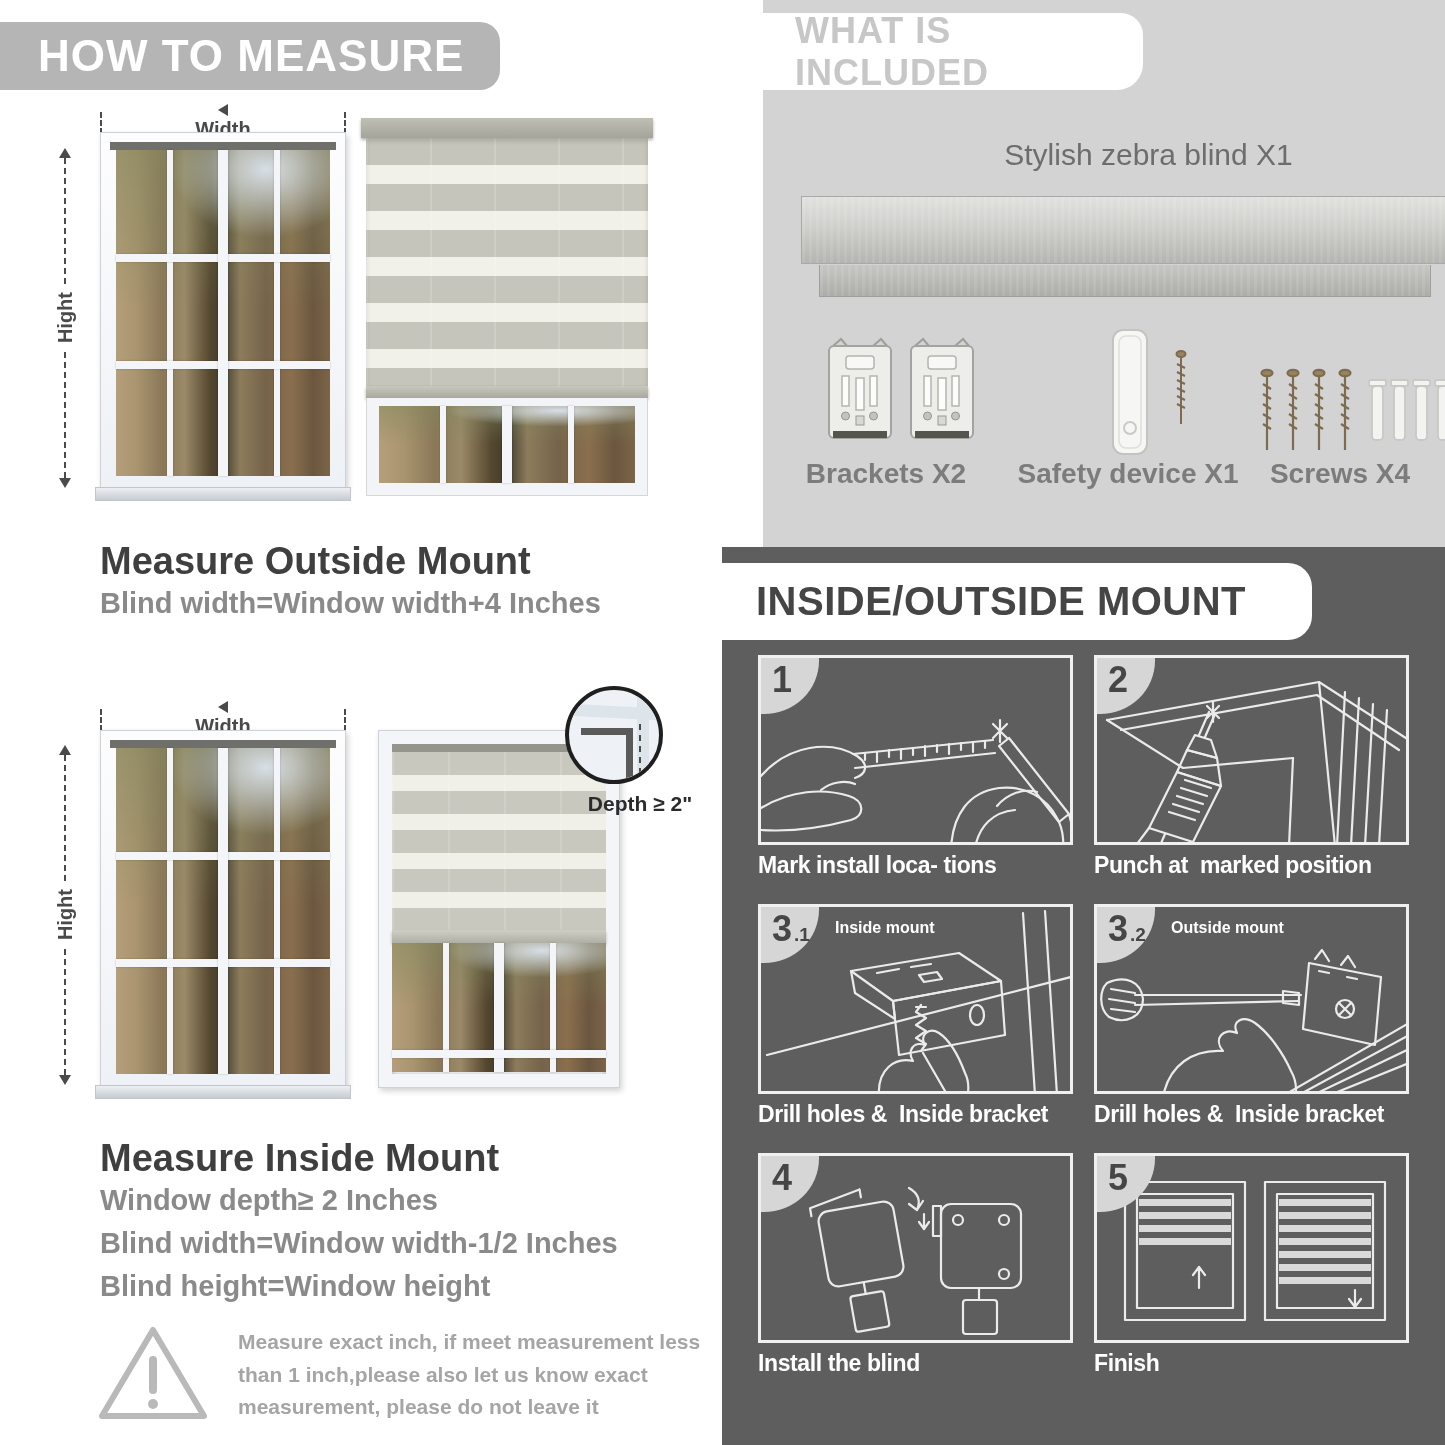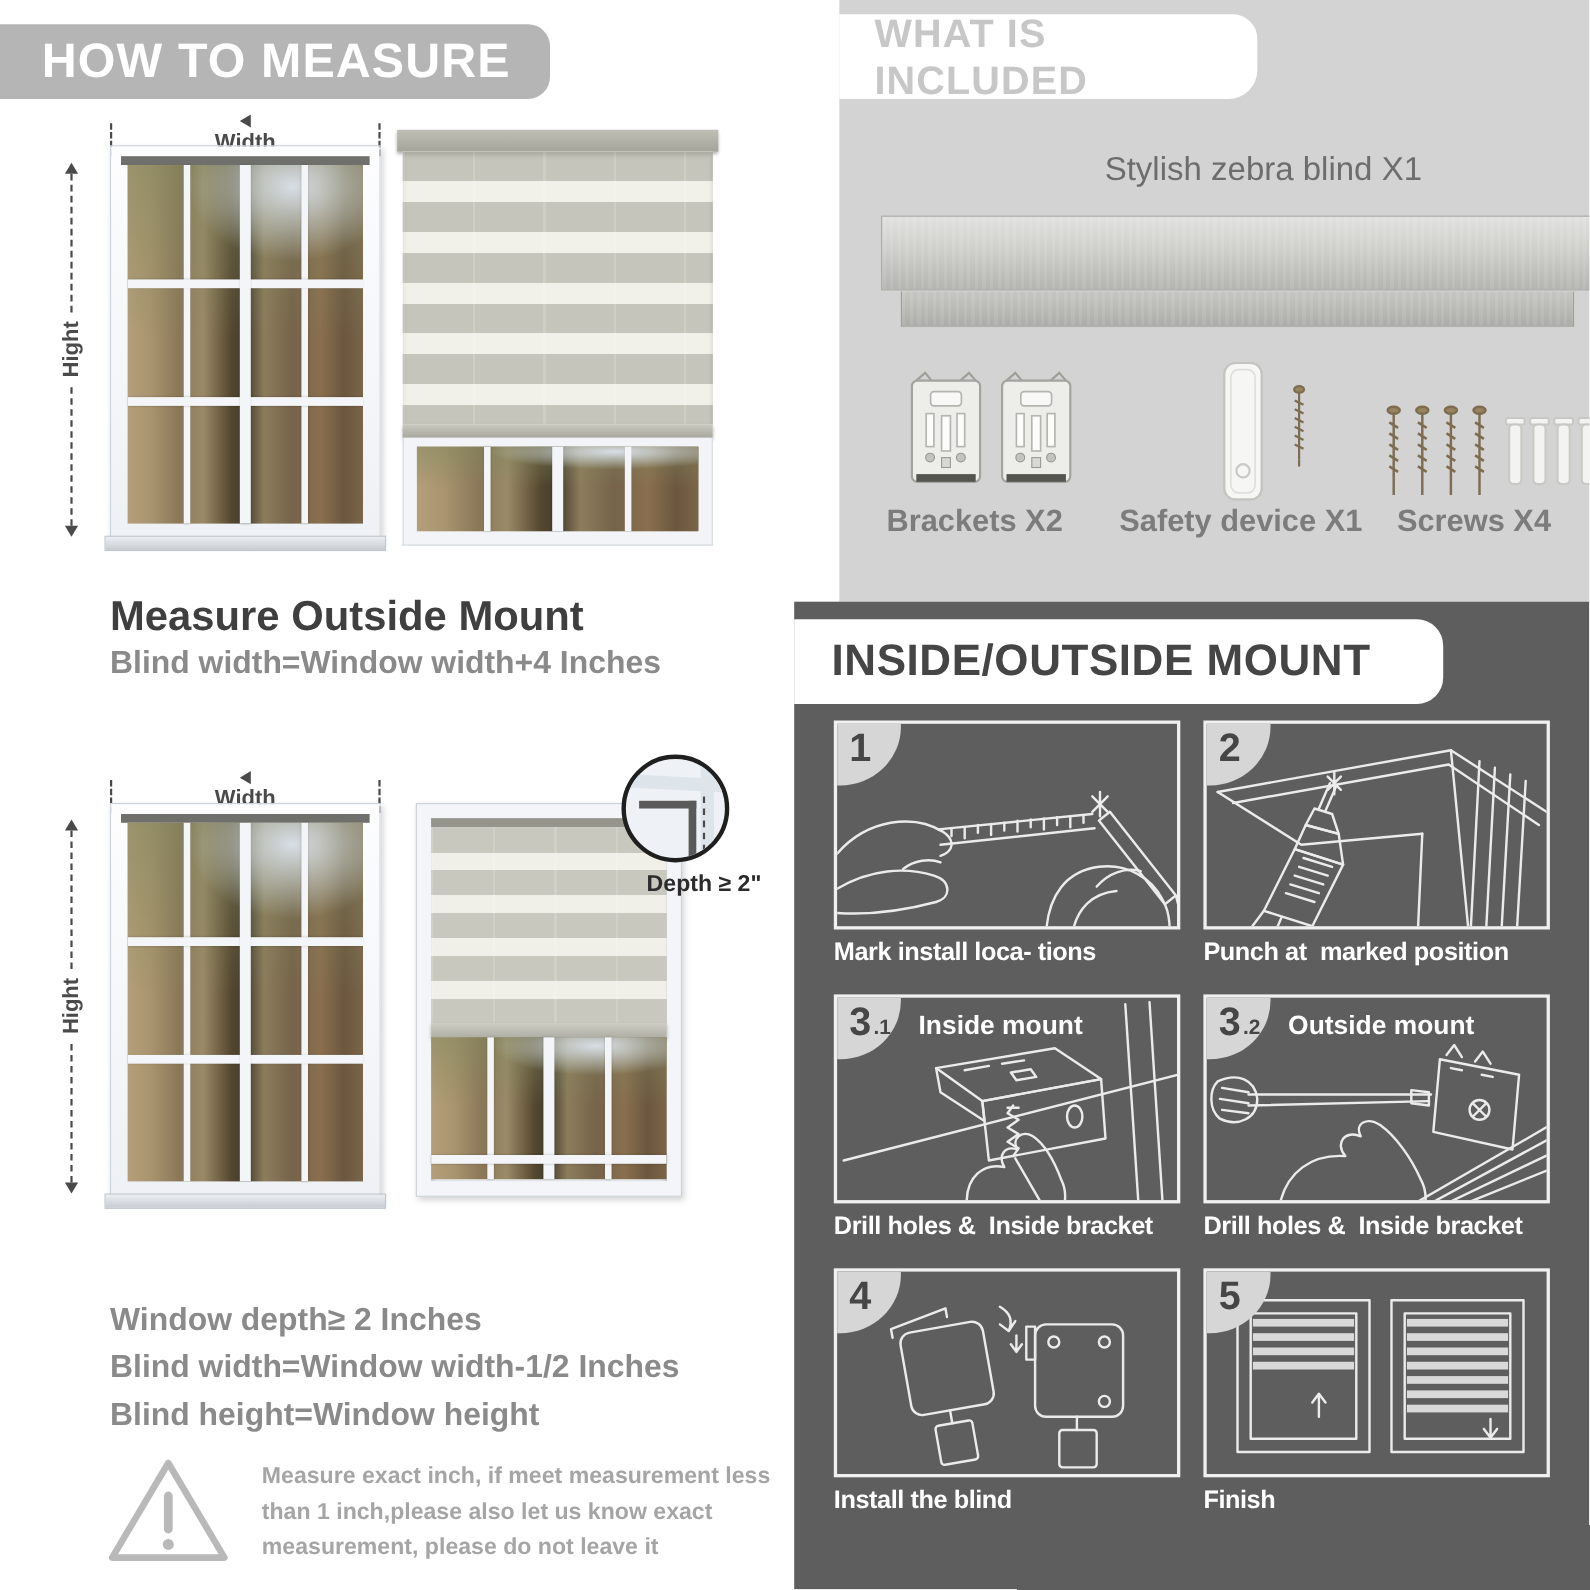--- a/index.html
+++ b/index.html
@@ -113,21 +113,21 @@
   .mount-header{position:absolute;left:0;top:16px;width:590px;height:77px;background:#ffffff;
        border-radius:0 24px 24px 0;display:flex;align-items:center;padding-left:34px;box-sizing:border-box;}
   .mount-header span{font-size:40px;font-weight:bold;color:#454545;letter-spacing:.5px;}
 
   .step{position:absolute;width:322px;}
   .s-img{position:relative;width:315px;height:190px;border:3px solid #f0f0f0;box-sizing:border-box;overflow:hidden;}
   .s-img svg{position:absolute;left:0;top:0;}
   .badge{position:absolute;left:0;top:0;width:58px;height:56px;background:#d6d6d6;border-radius:0 0 95% 0;}
   .badge .n{position:absolute;left:11px;top:1px;font-size:36px;font-weight:bold;color:#464646;}
   .badge .sub{position:absolute;left:33px;top:17px;font-size:19px;font-weight:bold;color:#464646;}
-  .s-title{position:absolute;left:74px;top:12px;font-size:24px;font-weight:bold;color:#ffffff;white-space:pre-wrap;}
+  .s-title{position:absolute;left:74px;top:12px;font-size:16px;font-weight:bold;color:#ffffff;white-space:pre-wrap;}
   .s-cap{margin-top:7px;font-size:23px;font-weight:bold;color:#ffffff;letter-spacing:-0.4px;white-space:pre-wrap;}
 
   .line-art{stroke:#ebebeb;stroke-width:2.2;fill:none;stroke-linecap:round;stroke-linejoin:round;}
 </style>
 </head>
 <body>
 
 <div class="page">
 
   <div class="howto-banner">
@@ -222,20 +222,21 @@
 
   <div class="mag">
     <i class="f1"></i>
     <i class="f2"></i>
     <i class="c1"></i>
     <i class="c2"></i>
     <i class="c3"></i>
   </div>
   <div class="depth-lbl">Depth ≥ 2"</div>
 
+  <h2 class="sec-title" style="top:1105px;">Measure Inside Mount</h2>
   <p class="sec-rule" style="top:1155px;">Window depth≥ 2 Inches</p>
   <p class="sec-rule" style="top:1198px;">Blind width=Window width-1/2 Inches</p>
   <p class="sec-rule" style="top:1241px;">Blind height=Window height</p>
 
   <svg class="abs" style="left:92px;top:1318px;" width="122" height="110" viewBox="0 0 122 110">
     <path d="M61,12 L112,98 L10,98 Z" fill="none" stroke="#b9b9b9" stroke-width="6" stroke-linejoin="round"></path>
     <path d="M61,42 L61,72" stroke="#b9b9b9" stroke-width="8" stroke-linecap="round"></path>
     <circle cx="61" cy="86" r="5" fill="#b9b9b9"></circle>
   </svg>
   <div class="warn-text">Measure exact inch, if meet measurement less than 1 inch,please also let us know exact measurement, please do not leave it</div>

